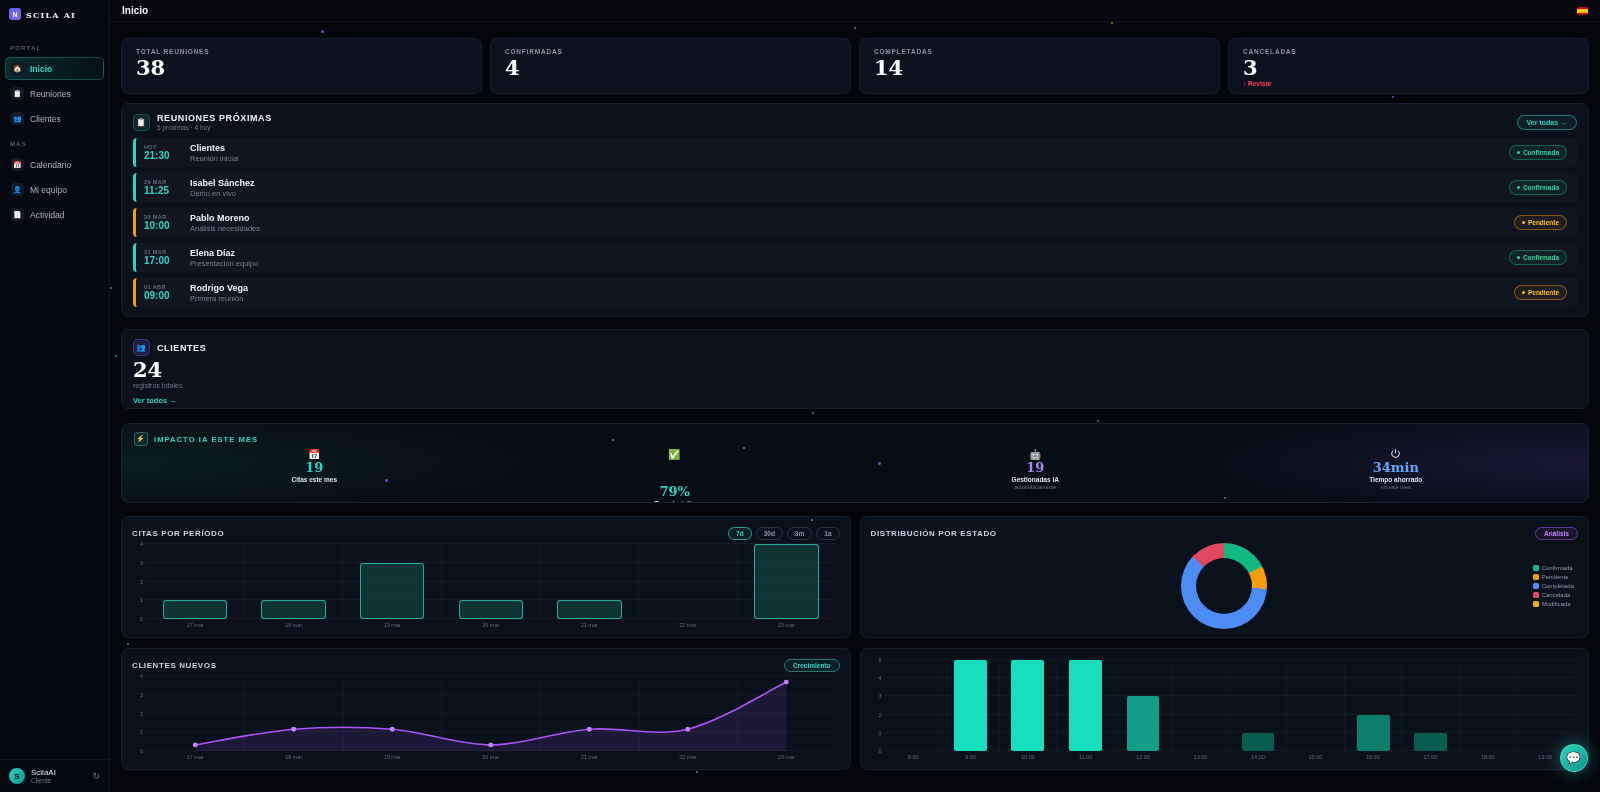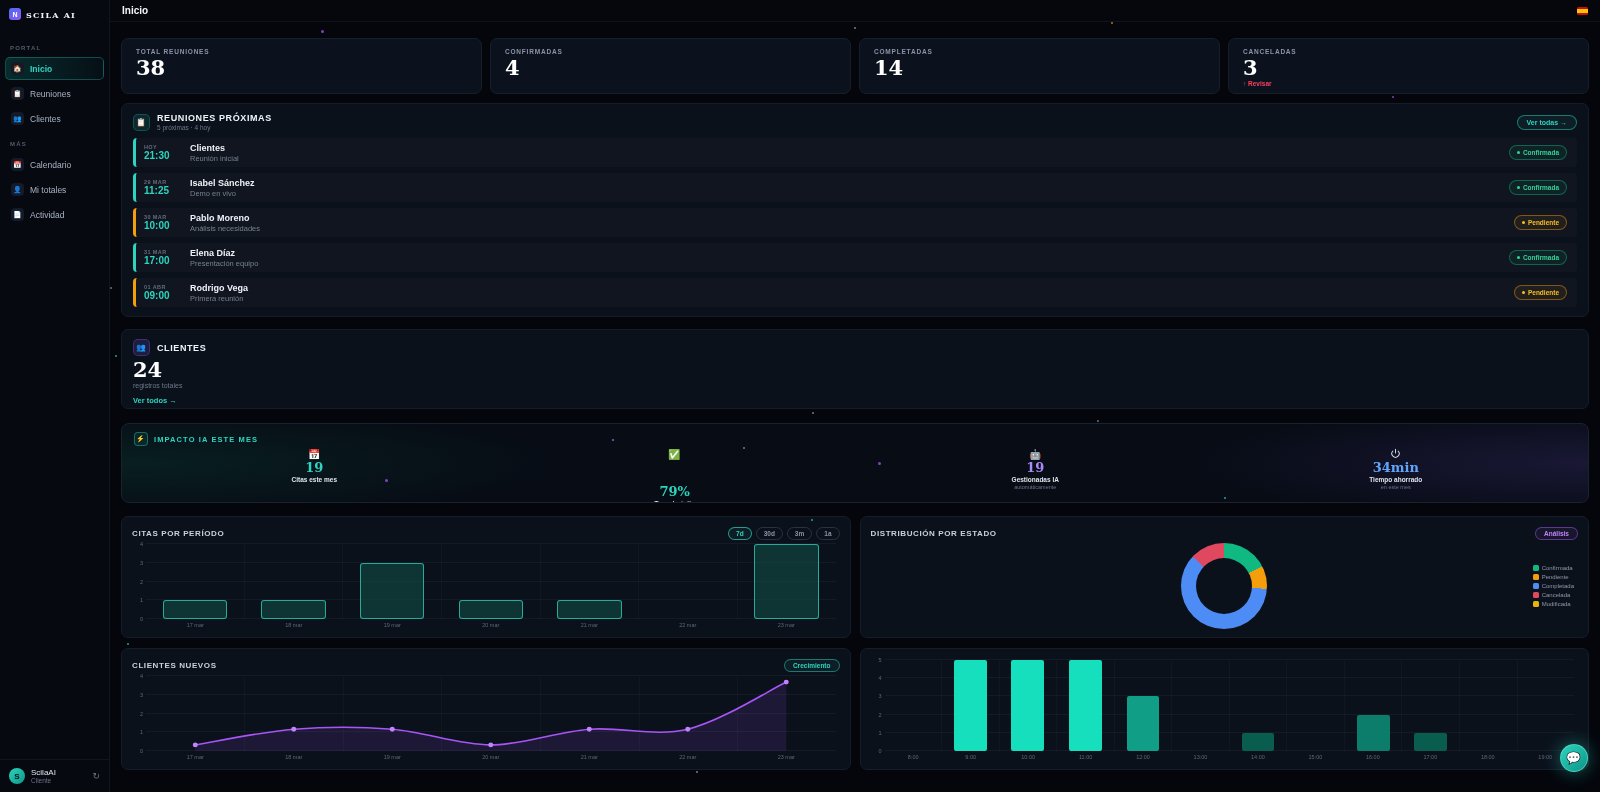--- a/index.html
+++ b/index.html
@@ -146,21 +146,21 @@
           <span class="nav-icon">👥</span>
           <span class="nav-label">Clientes</span>
         </div>
         <div class="nav-section-label">MÁS</div>
         <div class="nav-item">
           <span class="nav-icon">📅</span>
           <span class="nav-label">Calendario</span>
         </div>
         <div class="nav-item">
           <span class="nav-icon">👤</span>
-          <span class="nav-label">Mi totales</span>
+          <span class="nav-label">Mi equipo</span>
         </div>
         <div class="nav-item">
           <span class="nav-icon">📄</span>
           <span class="nav-label">Actividad</span>
         </div>
       </nav>
     <div class="user-card">
       <span class="avatar">S</span>
       <div>
         <div class="user-name">ScilaAI</div>

